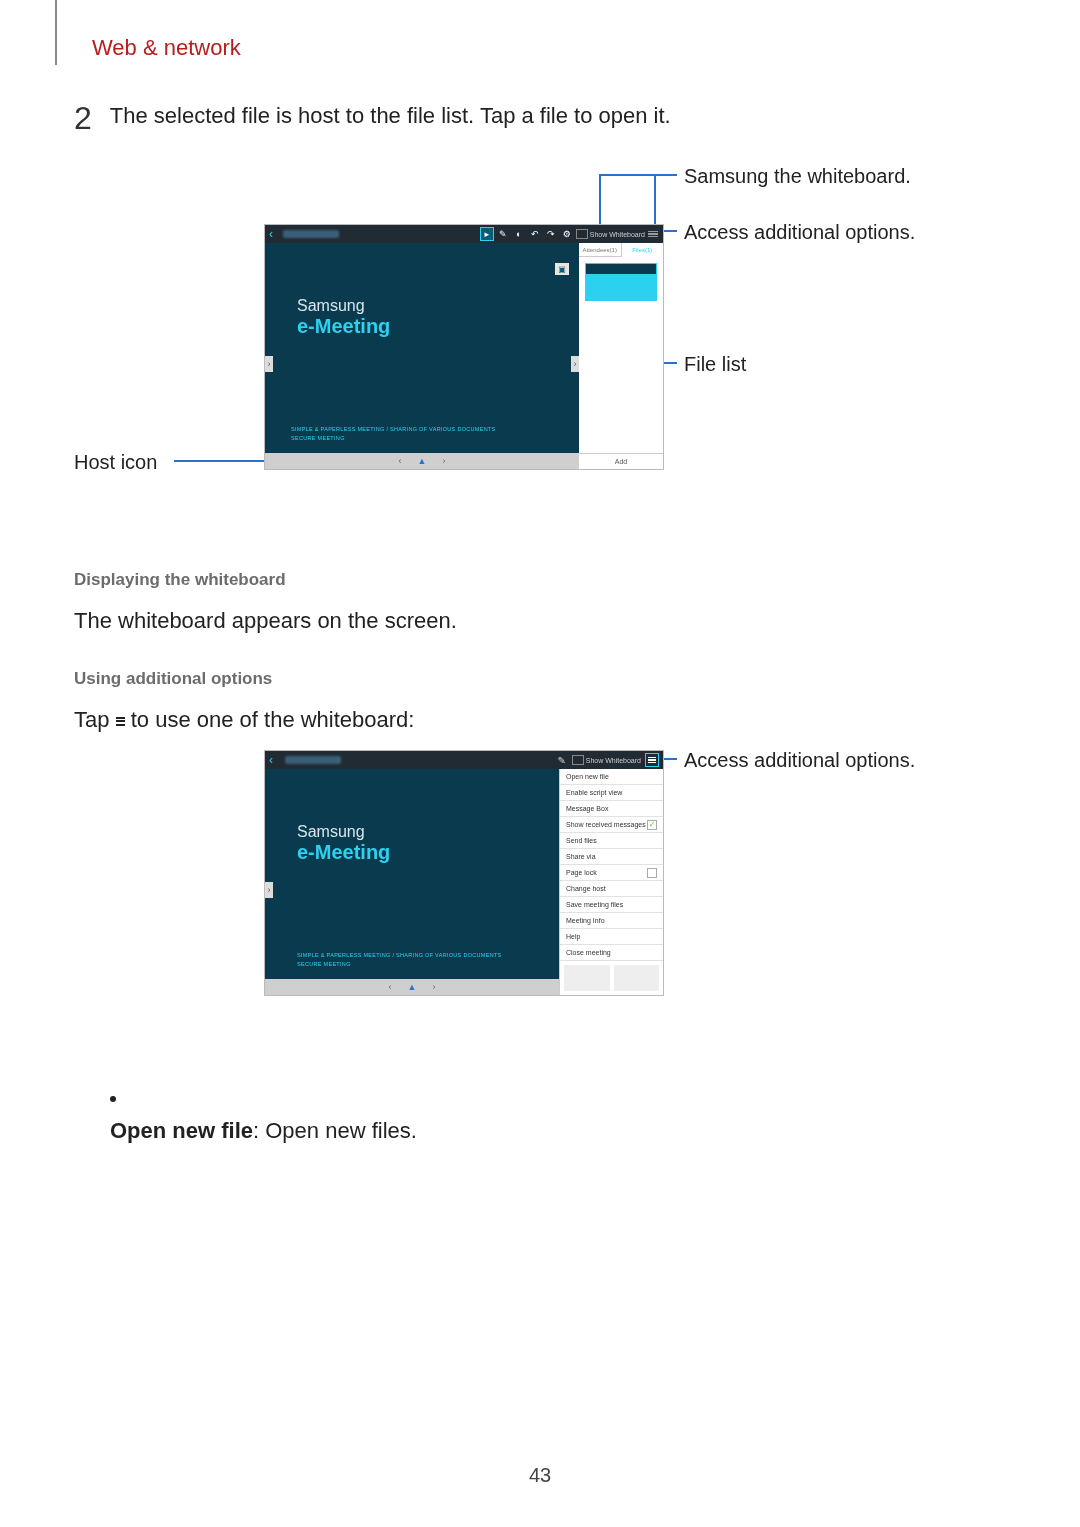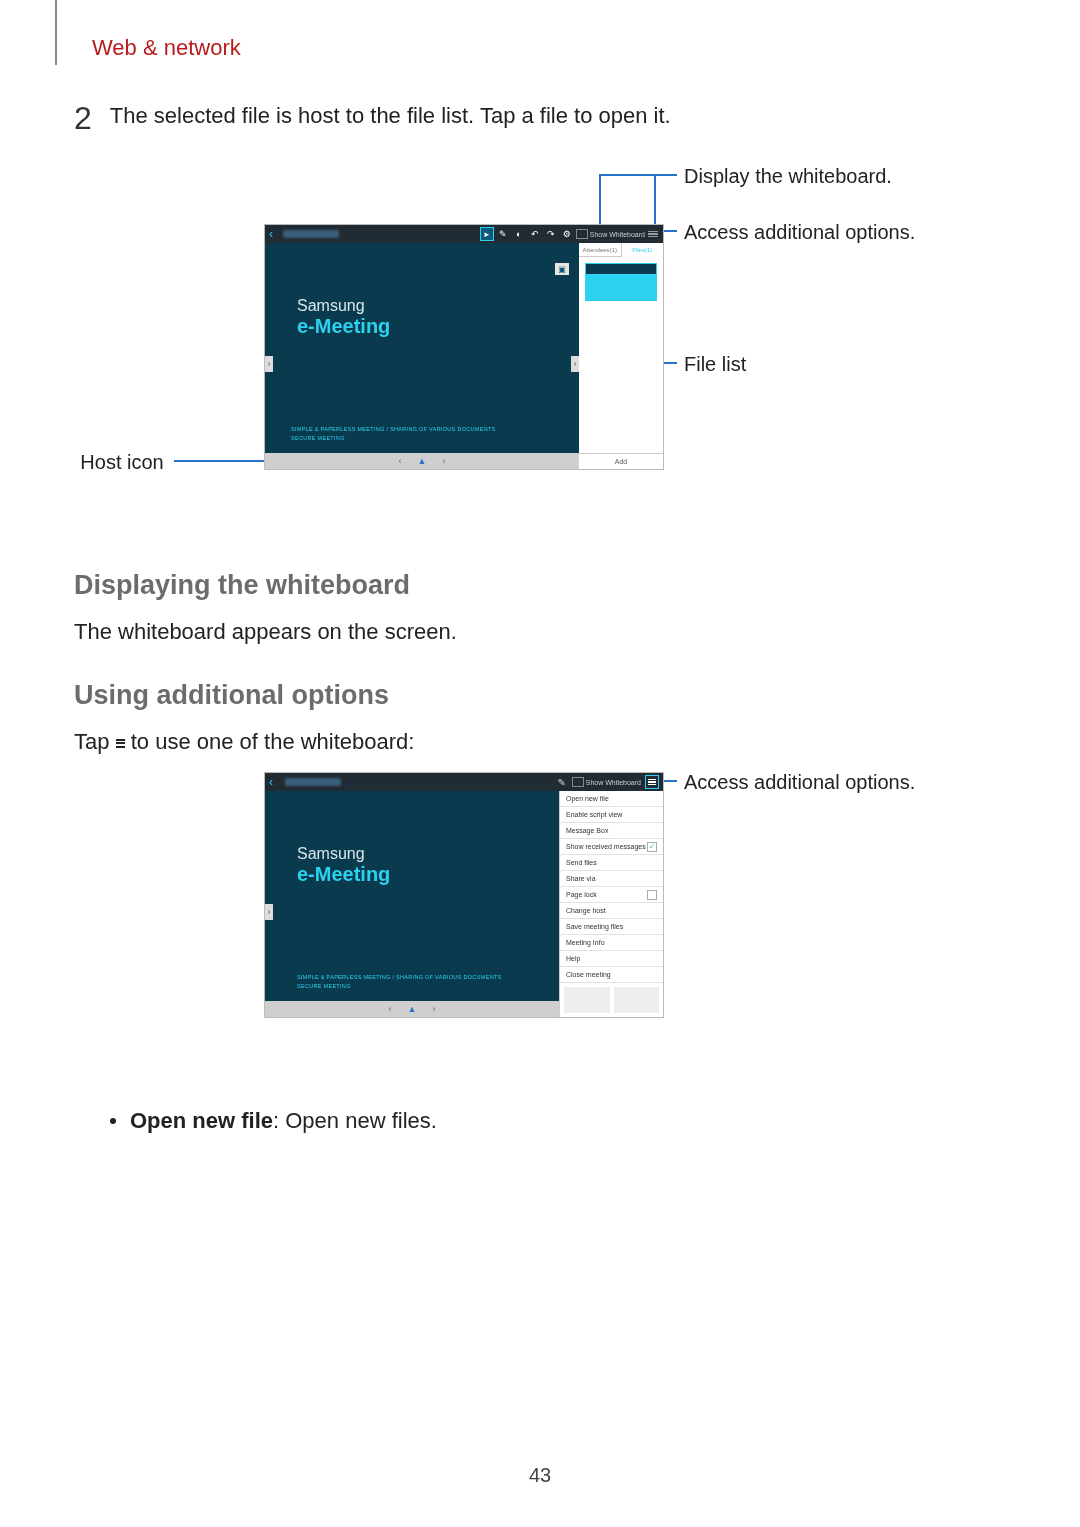--- a/index.html
+++ b/index.html
@@ -73,28 +73,28 @@
   .shot1-side .tabs { display:flex; height:14px; font-size:6px;}
   .shot1-side .tab { flex:1; text-align:center; line-height:14px; border-bottom:1px solid #ccc;}
   .shot1-side .tab.at { color:#777; border-right:1px solid #ccc;}
   .shot1-side .tab.fl { color:#2bd1ef; border-bottom-color:transparent;}
   .shot1-side .thumb { margin:6px 6px 0 6px; height:38px; background:#2bd1ef; border:1px solid #2bd1ef;}
   .shot1-side .thumb .bar{height:10px;background:#0a3a4e;}
   .shot1-side .add { margin-top:auto; height:16px; border-top:1px solid #ccc; text-align:center; line-height:16px; font-size:7px; color:#555;}
 
   
   .callout { position:absolute; font-size:20px; color:#222; line-height:1.25; }
-  .lbl-host { left:0; top:290px; text-align:center; width:96px;}
+  .lbl-host { left:0; top:290px; text-align:left; width:96px;}
   .lbl-disp { left:610px; top:4px; }
   .lbl-opts { left:610px; top:60px; }
   .lbl-flist{ left:610px; top:192px; }
   .line { position:absolute; background:#2a71c9; }
 
   
-  .h3 { font-size:27px; font-weight:600; color:#6c6c6c; margin-bottom:14px; }
+  .h3 { font-size:17px; font-weight:600; color:#6c6c6c; margin-bottom:14px; }
   .para { font-size:22px; color:#222; line-height:1.5; margin-bottom:8px;}
   .para b{font-weight:700;}
   .menu-glyph{ display:inline-block; width:9px; vertical-align:baseline; }
   .menu-glyph span{ display:block; height:2px; background:#222; margin:1.5px 0;}
 
   
   .shot2-wrap { position:relative; width:100%; height:340px; }
   .shot2 {
     position:absolute; left:190px; top:6px;
     width:400px; height:246px;
@@ -119,21 +119,21 @@
   .shot2-menu{width:104px;background:#fff;border-left:1px solid #ccc;display:flex;flex-direction:column;}
   .shot2-menu .mi{height:16px;line-height:16px;padding:0 6px;border-bottom:1px solid #e2e2e2;font-size:7px;color:#333;display:flex;align-items:center;justify-content:space-between;}
   .shot2-menu .chk{width:10px;height:10px;border:1px solid #aaa;display:flex;align-items:center;justify-content:center;color:#4fbf5a;font-size:8px;}
   .shot2-menu .below{flex:1;display:flex;gap:4px;padding:4px;}
   .shot2-menu .below div{flex:1;background:#eee;}
 
   .lbl-opts2 { left:610px; top:4px; }
 
   
   .bullets { margin-left: 36px; }
-  .bullet-row { display:flex; gap:14px; margin-bottom:10px; font-size:22px; line-height:1.4;}
+  .bullet-row { display:flex; gap:14px; margin-bottom:10px; font-size:22px; line-height:1.4;flex-direction:column;}
   .bullet-dot { width:6px;height:6px;background:#222;border-radius:50%;margin-top:12px;flex-shrink:0;}
 
   .page-num { position:absolute; bottom:40px; left:0; right:0; text-align:center; font-size:20px; color:#444;}
 </style>
 </head>
 <body>
 
 <div class="left-rule"></div>
 <div class="header">Web &amp; network</div>
 
@@ -156,21 +156,21 @@
 
     <div class="line" style="left:545px; top:202px; width:58px; height:1.5px;"></div>
     <div class="line" style="left:545px; top:114px; width:1.5px; height:88px;"></div>
 
     <div class="line" style="left:100px; top:300px; width:258px; height:1.5px;"></div>
     <div class="line" style="left:355px; top:300px; width:1.5px; height:8px;"></div>
     <div class="line" style="left:368px; top:300px; width:1.5px; height:8px;"></div>
     <div class="line" style="left:355px; top:308px; width:14px; height:1.5px;"></div>
 
     <div class="callout lbl-host">Host icon</div>
-    <div class="callout lbl-disp">Display the whiteboard.</div>
+    <div class="callout lbl-disp">Samsung the whiteboard.</div>
     <div class="callout lbl-opts">Access additional options.</div>
     <div class="callout lbl-flist">File list</div>
 
     <div class="shot1">
       <div class="shot1-top">
         <span style="color:#2bd1ef;font-size:12px;">‹</span>
         <span class="blur"></span>
         <span class="spacer"></span>
         <span class="tb-icon sel">▸</span>
         <span class="tb-icon">✎</span>

